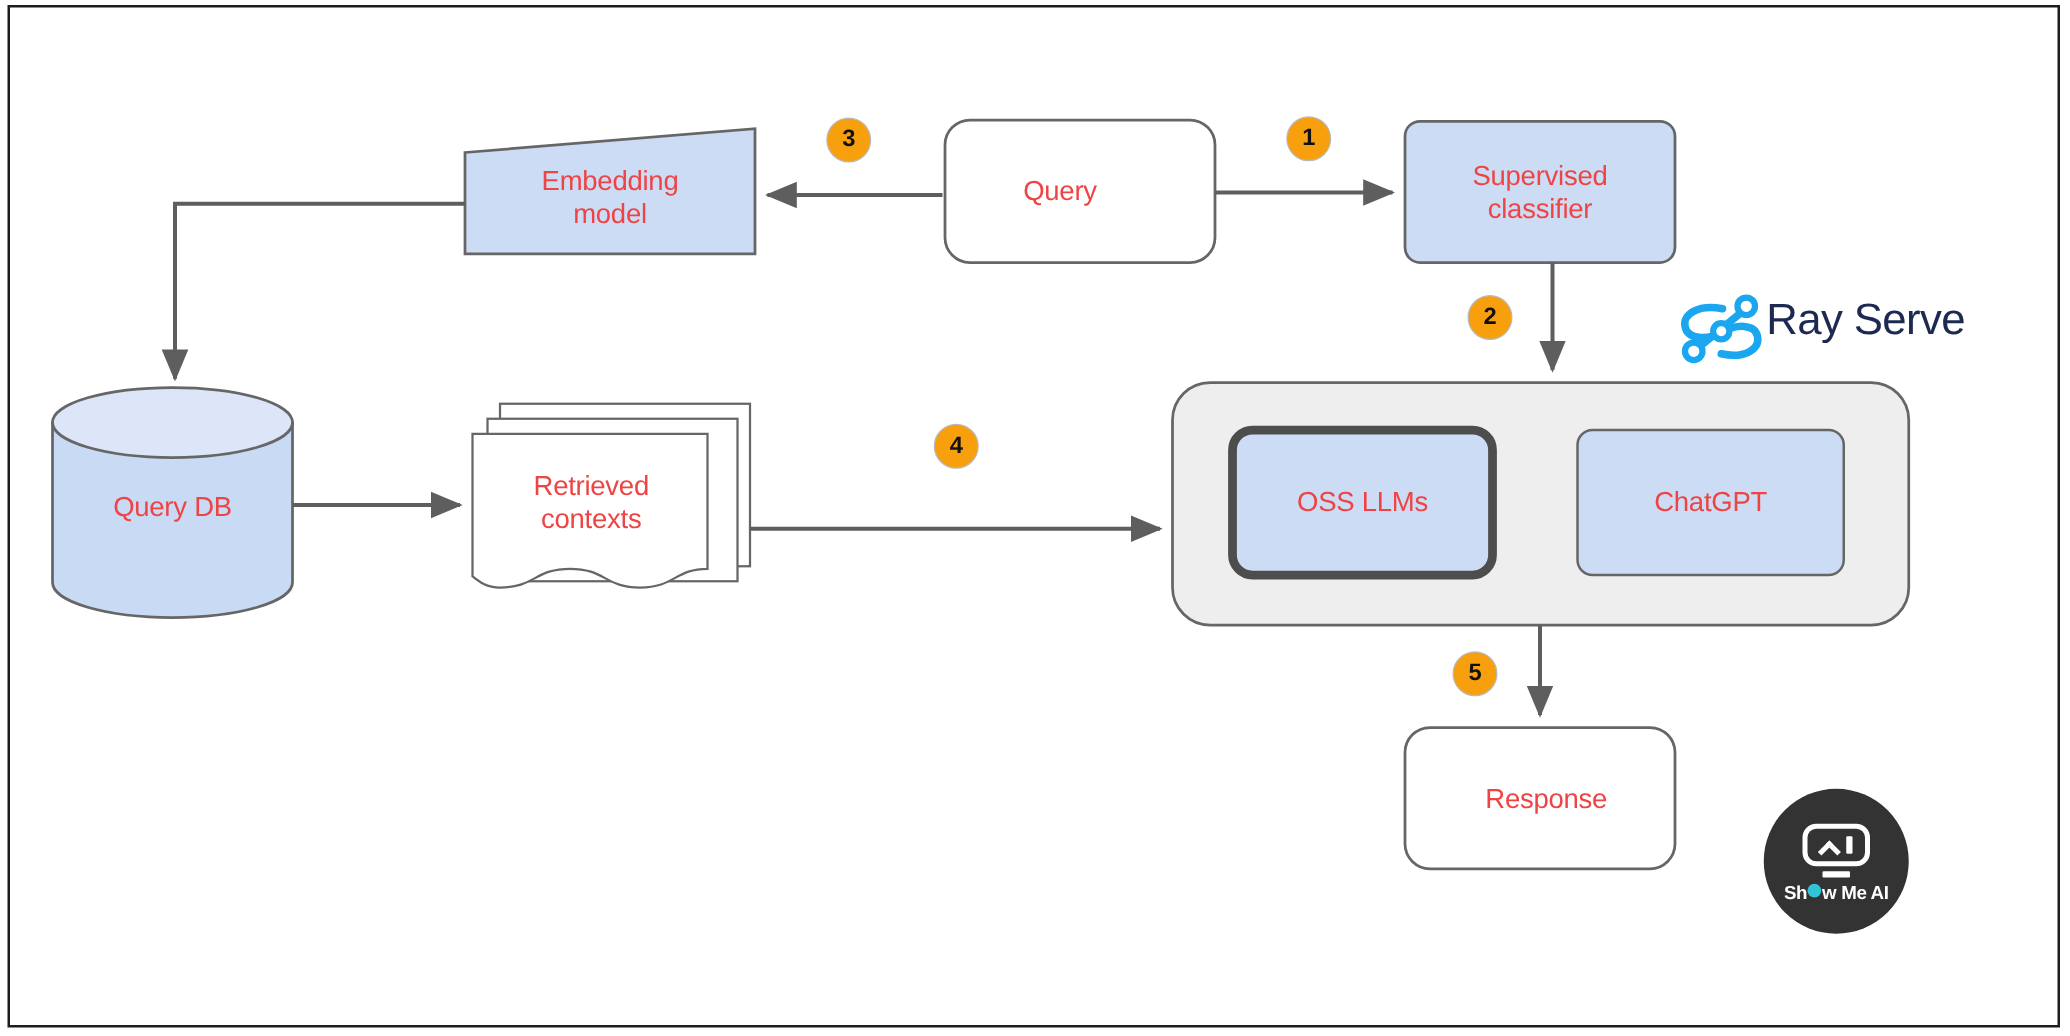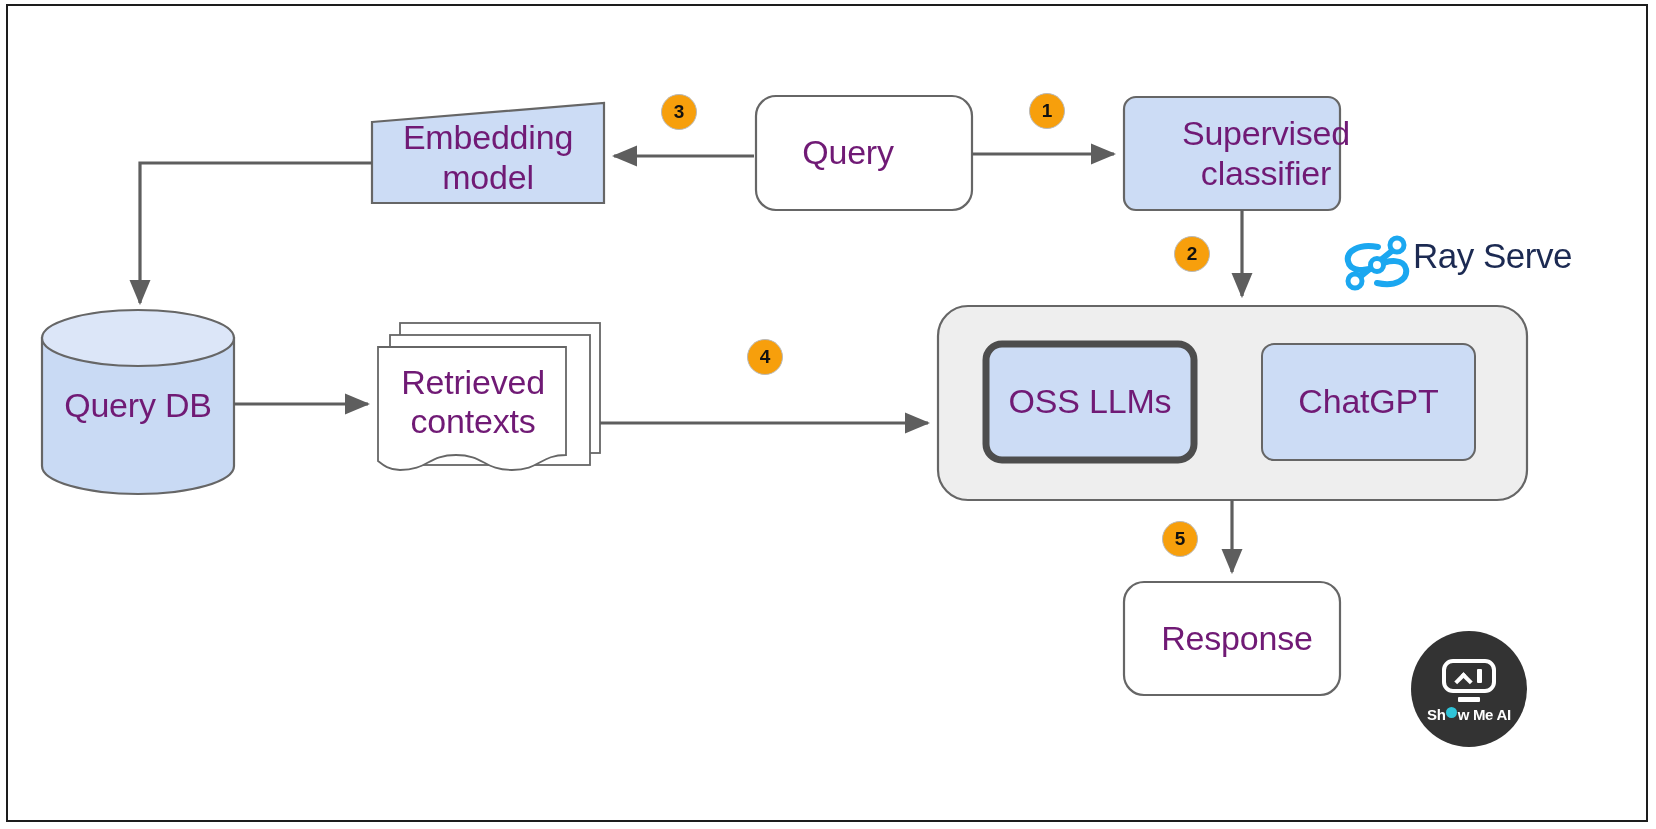--- a/index.html
+++ b/index.html
@@ -31,23 +31,23 @@
     top: 0;
     width: 1656px;
     height: 829px;
   }
   .node-label {
     position: absolute;
     display: flex;
     align-items: center;
     justify-content: center;
     text-align: center;
-    color: #701a75;
-    font-family: "Liberation Sans", sans-serif;
-    font-size: 34px;
+    color: #ef4444;
+    font-family: "Liberation Sans", sans-serif;
+    font-size: 22px;
     line-height: 1.16;
     letter-spacing: -0.2px;
     white-space: pre-line;
     pointer-events: none;
   }
   .badge {
     position: absolute;
     width: 36px;
     height: 36px;
     border-radius: 50%;
@@ -215,21 +215,21 @@
                C1389,259 1404,259 1406,269 C1408,280 1395,287 1377,283" fill="none" stroke="#1ba7f0" stroke-width="6" stroke-linecap="round"></path>
       <line x1="1360" y1="277" x2="1393" y2="250" stroke="#1ba7f0" stroke-width="6" stroke-linecap="round"></line>
       <circle cx="1397" cy="245" r="7" fill="#ffffff" stroke="#1ba7f0" stroke-width="5"></circle>
       <circle cx="1377" cy="265" r="6.5" fill="#ffffff" stroke="#1ba7f0" stroke-width="5"></circle>
       <circle cx="1355" cy="281" r="7" fill="#ffffff" stroke="#1ba7f0" stroke-width="5"></circle>
     </g>
   </svg>
 
   <div class="node-label" style="left:756px; top:96px; width:184px; height:114px;">Query</div>
 
-  <div class="node-label" style="left:1124px; top:97px; width:216px; height:113px;padding-left:34px;">Supervised
+  <div class="node-label" style="left:1124px; top:97px; width:216px; height:113px;">Supervised
 classifier</div>
 
   <div class="node-label" style="left:372px; top:112px; width:232px; height:91px;">Embedding
 model</div>
 
   <div class="node-label" style="left:42px; top:366px; width:192px; height:80px;">Query DB</div>
 
   <div class="node-label" style="left:986px; top:344px; width:208px; height:116px;">OSS LLMs</div>
 
   <div class="node-label" style="left:378px; top:352px; width:190px; height:100px;">Retrieved

